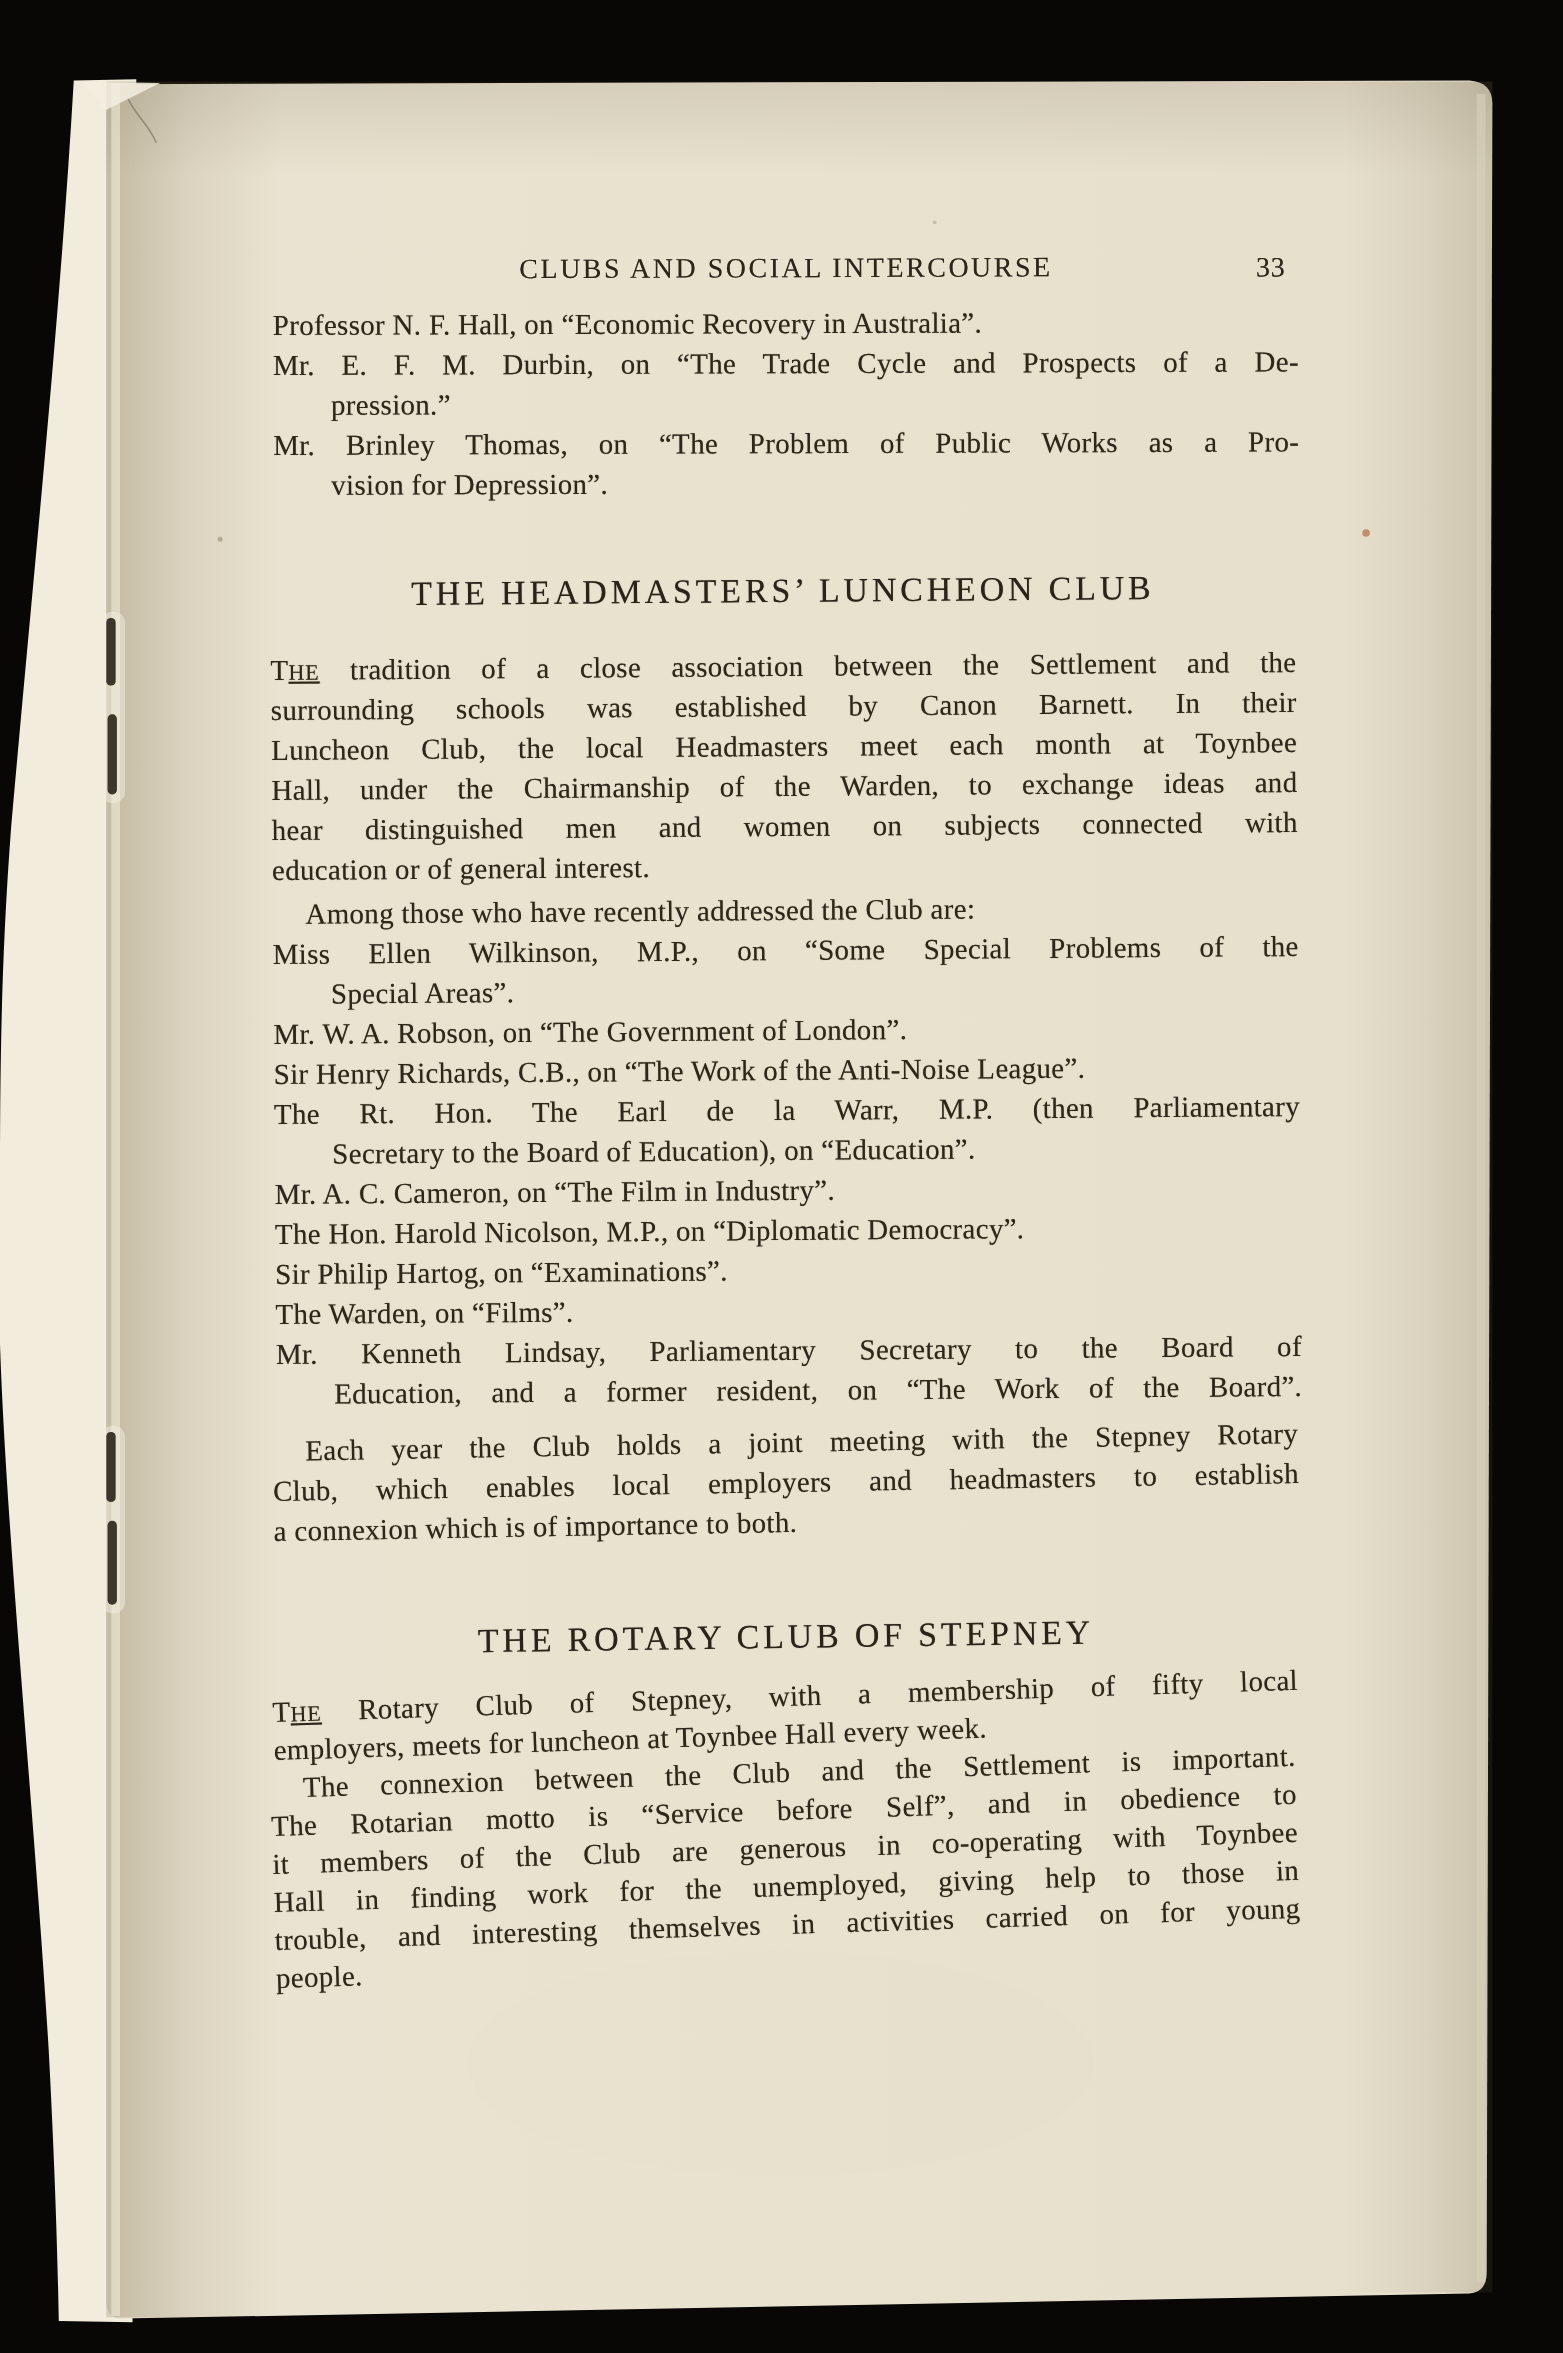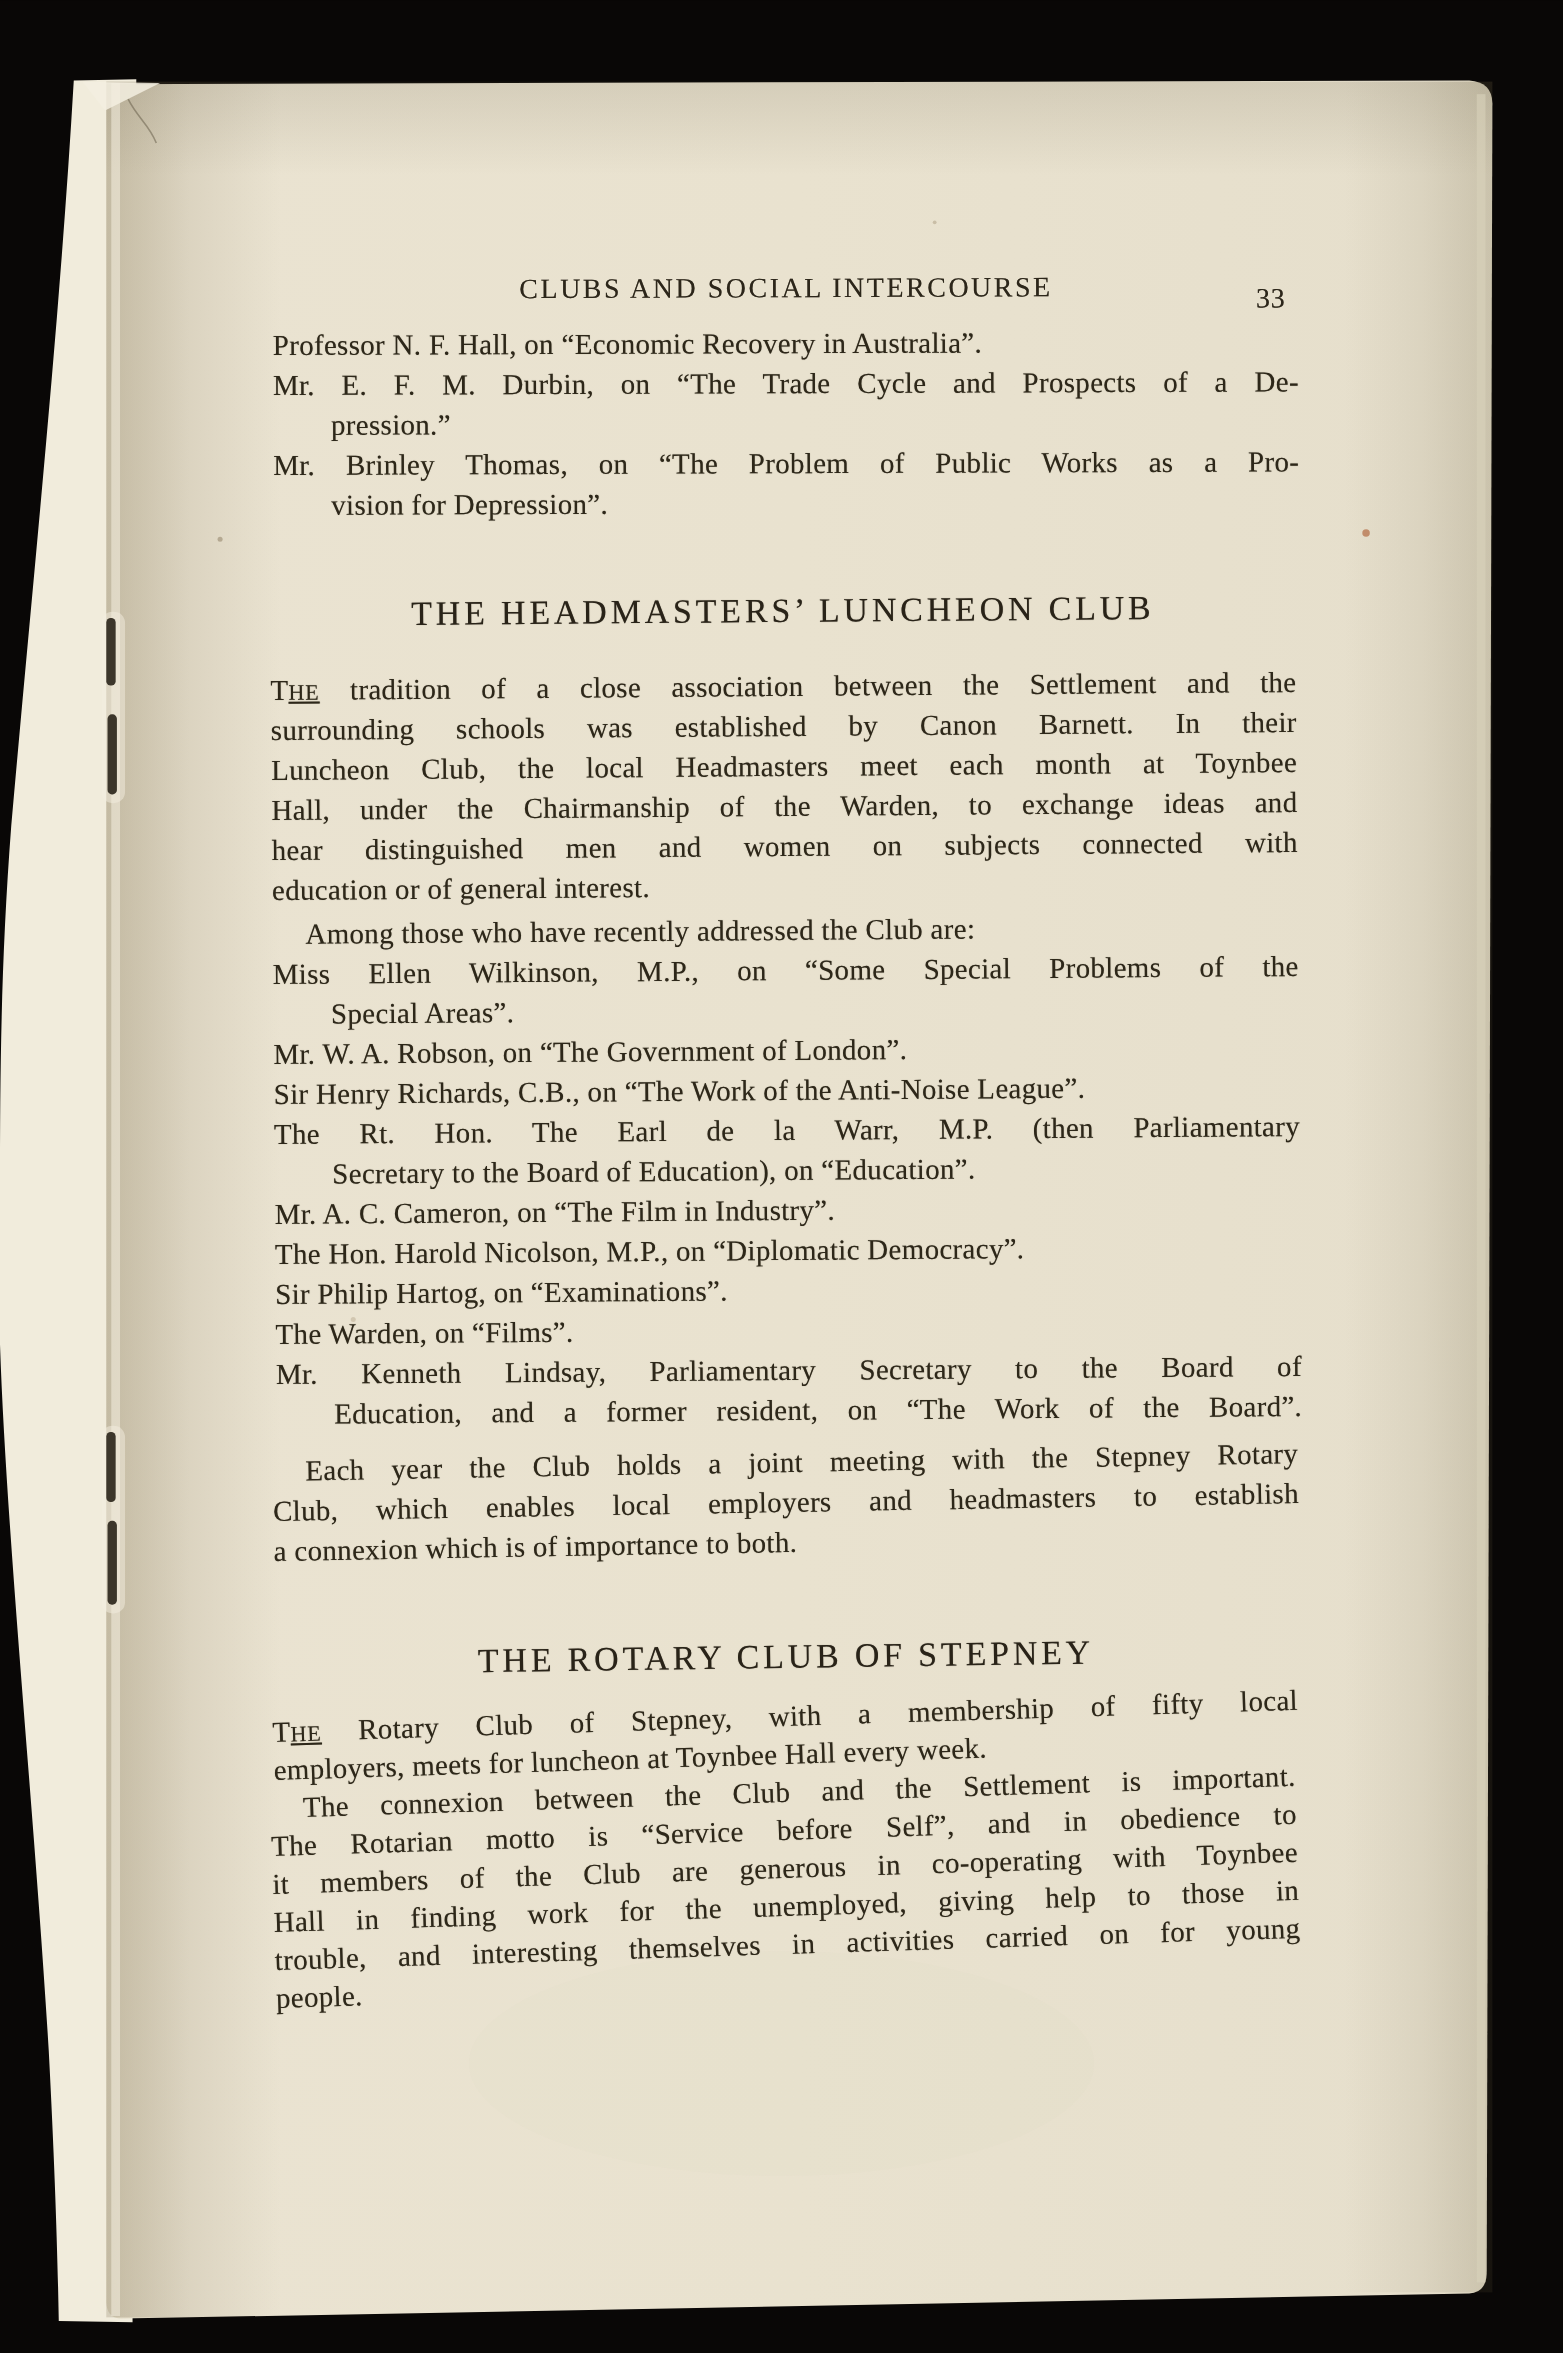--- a/index.html
+++ b/index.html
@@ -1,31 +1,31 @@
 <!DOCTYPE html>
 <html style="font-size:10px"><head>
 <meta charset="utf-8">
 <style>
   html,body{margin:0;padding:0;background:#090706;}
   .scene{position:relative;width:1563px;height:2354px;overflow:hidden;
          font-family:"Liberation Serif","DejaVu Serif",serif;}
   .bg{position:absolute;left:0;top:0;width:1563px;height:2354px;display:block;}
 
   
-  .content{position:absolute;left:273px;top:250px;width:1026px;color:#2d2719;margin-top:20px;}
+  .content{position:absolute;left:273px;top:250px;width:1026px;color:#2d2719;}
   .line{height:40px;line-height:40px;font-size:29px;letter-spacing:0.3px;
         box-sizing:border-box;white-space:nowrap;
         text-shadow:0 0 0.8px rgba(45,39,25,.5);}
   .j{white-space:normal;text-align:justify;text-align-last:justify;}
   .cont{padding-left:58px;}
   .fi{padding-left:33px;}
   .running-header{position:relative;height:40px;}
   .rh-title{display:block;text-align:center;font-size:28px;letter-spacing:2.5px;
             line-height:40px;color:#2c261a;text-shadow:0 0 0.6px rgba(44,38,26,.5);}
-  .rh-num{position:absolute;right:13.8px;top:16px;font-size:28px;letter-spacing:0.6px;
+  .rh-num{position:absolute;right:13.8px;top:5px;font-size:28px;letter-spacing:0.6px;
           color:#2c261a;text-shadow:0 0 0.6px rgba(44,38,26,.5);}
   .section-heading{margin:0;font-weight:normal;text-align:center;font-size:34px;
         letter-spacing:3.8px;color:#292318;height:40px;line-height:40px;
         text-shadow:0 0 0.8px rgba(41,35,24,.55);}
   .lead-sc{font-size:.76em;letter-spacing:0.9px;text-decoration:underline;}
   .intro{margin-top:15px;}
   .h-head{margin-top:70px;}
   .p1{margin-top:35px;}
   .among{margin-top:3.8px;}
   .closing{margin-top:17.5px;}

